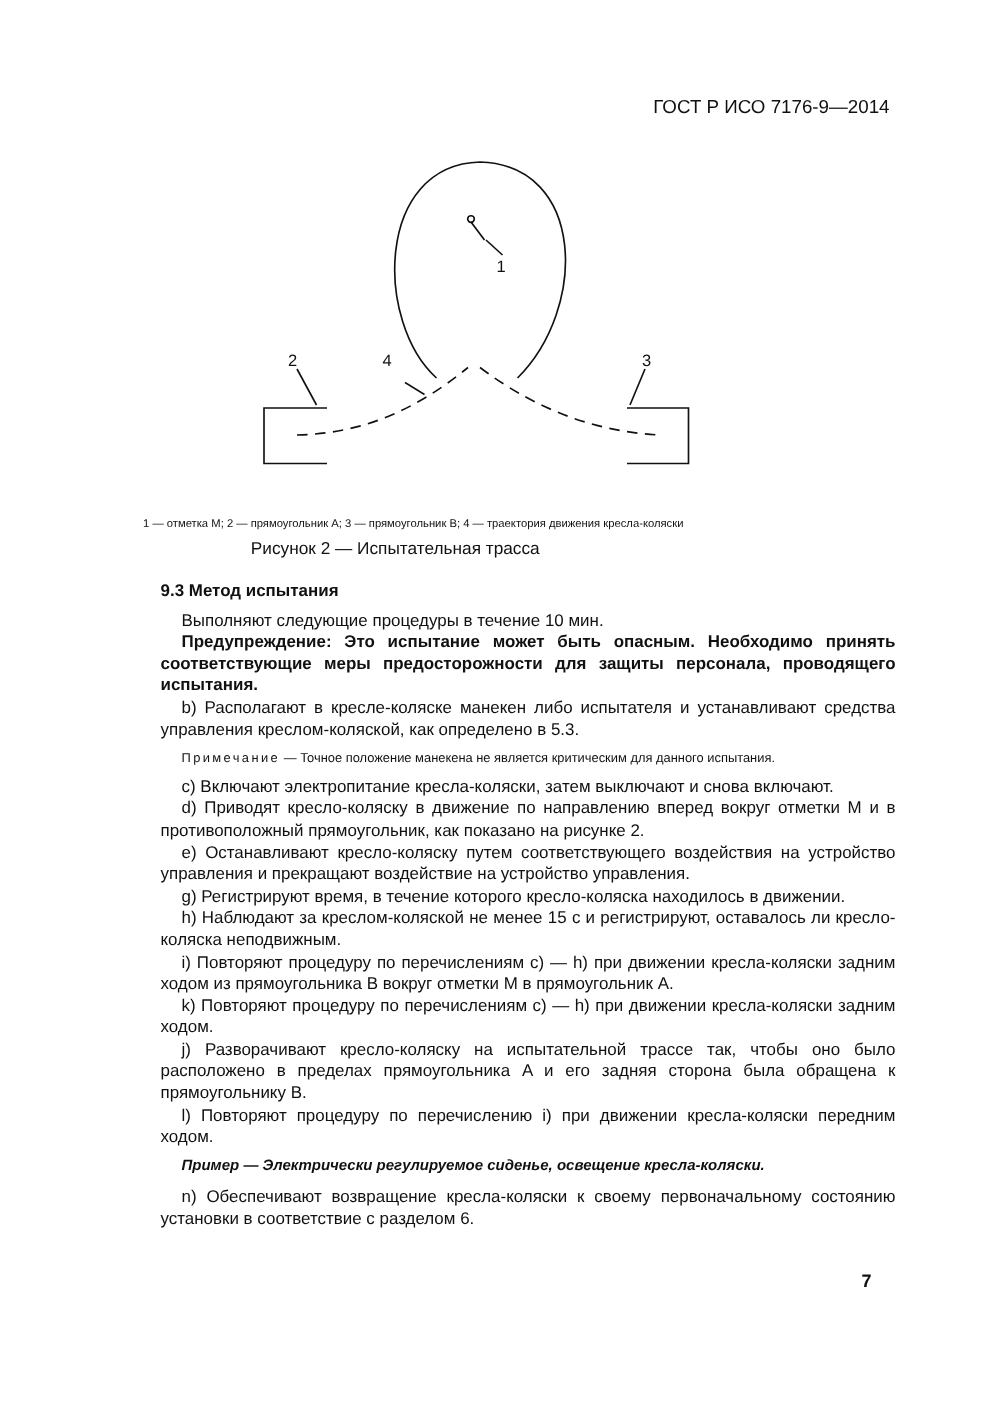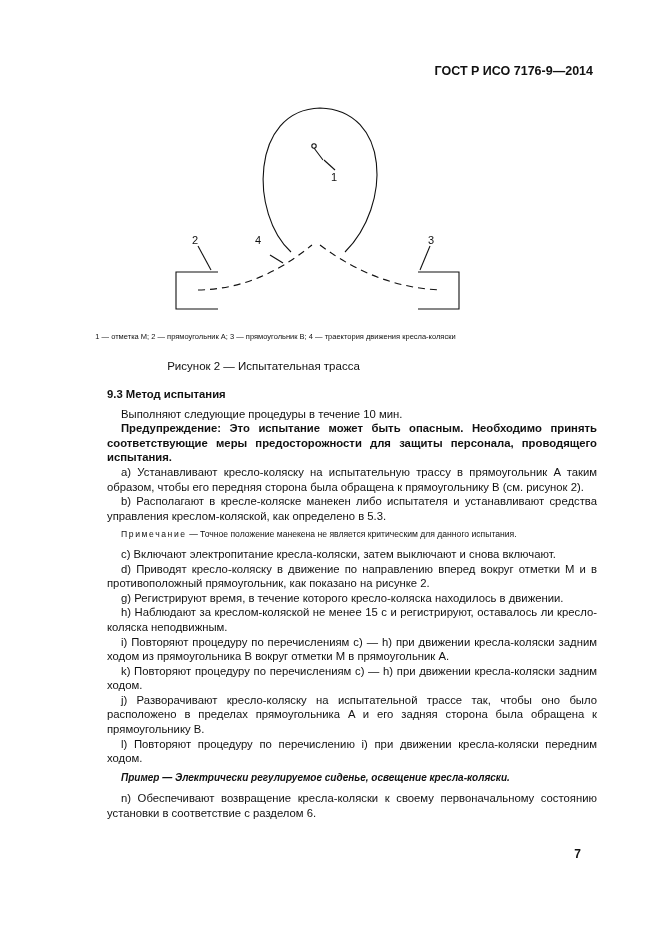--- a/index.html
+++ b/index.html
@@ -1,20 +1,20 @@
 <!DOCTYPE html>
 <html><head>
 <meta charset="utf-8">
 <style>
   html, body { margin:0; padding:0; background:#ffffff; }
   body { width:661px; height:936px; position:relative; overflow:hidden;
          font-family:"Liberation Sans", sans-serif; color:#111; }
-  .hdr { position:absolute; top:64px; right:68px; font-weight:bold; font-size:12.5px; }
+  .hdr { position:absolute; top:64px; right:68px; font-weight:normal; font-size:12.5px; }
   .fig { position:absolute; left:0; top:0; width:661px; height:340px; }
-  .legend { position:absolute; top:332px; left:0; width:551px; text-align:center; font-size:7.5px; }
+  .legend { position:absolute; top:344px; left:0; width:551px; text-align:center; font-size:7.5px; }
   .caption { position:absolute; top:360px; left:0; width:527px; text-align:center; font-size:11.5px; }
   .body { position:absolute; top:387px; left:107px; width:490px; font-size:11.3px; line-height:14.6px; }
   .body p { margin:0; text-align:justify; }
   .ind { text-indent:14px; }
   .sec { font-weight:bold; margin-bottom:5px !important; }
   .warn { font-weight:bold; }
   .note { font-size:8.6px; margin:4px 0 5px !important; }
   .spaced { letter-spacing:1.6px; }
   .example { font-size:10px; font-weight:bold; font-style:italic; margin:5px 0 6px !important; }
   .pagenum { position:absolute; top:847px; right:80px; font-weight:bold; font-size:12px; }
@@ -50,25 +50,25 @@
   <text x="255" y="244" font-size="11" fill="#111" font-family="Liberation Sans, sans-serif">4</text>
 </svg>
 
 <div class="legend">1 — отметка M; 2 — прямоугольник A; 3 — прямоугольник B; 4 — траектория движения кресла-коляски</div>
 <div class="caption">Рисунок 2 — Испытательная трасса</div>
 
 <div class="body">
   <p class="sec">9.3 Метод испытания</p>
   <p class="ind">Выполняют следующие процедуры в течение 10 мин.</p>
   <p class="ind warn">Предупреждение: Это испытание может быть опасным. Необходимо принять соответствующие меры предосторожности для защиты персонала, проводящего испытания.</p>
-  <p class="ind">a) Устанавливают кресло-коляску на испытательную трассу в прямоугольник A таким образом, чтобы его передняя сторона была обращена к прямоугольнику B (см. рисунок 2).</p>
   <p class="ind">b) Располагают в кресле-коляске манекен либо испытателя и устанавливают средства управления креслом-коляской, как определено в 5.3.</p>
   <p class="ind note"><span class="spaced">Примечание</span><span> — Точное положение манекена не является критическим для данного испытания.</span></p>
   <p class="ind">c) Включают электропитание кресла-коляски, затем выключают и снова включают.</p>
   <p class="ind">d) Приводят кресло-коляску в движение по направлению вперед вокруг отметки M и в противоположный прямоугольник, как показано на рисунке 2.</p>
+  <p class="ind">e) Останавливают кресло-коляску путем соответствующего воздействия на устройство управления и прекращают воздействие на устройство управления.</p>
   <p class="ind">g) Регистрируют время, в течение которого кресло-коляска находилось в движении.</p>
   <p class="ind">h) Наблюдают за креслом-коляской не менее 15 с и регистрируют, оставалось ли кресло-коляска неподвижным.</p>
   <p class="ind">i) Повторяют процедуру по перечислениям c) — h) при движении кресла-коляски задним ходом из прямоугольника B вокруг отметки M в прямоугольник A.</p>
   <p class="ind">k) Повторяют процедуру по перечислениям c) — h) при движении кресла-коляски задним ходом.</p>
   <p class="ind">j) Разворачивают кресло-коляску на испытательной трассе так, чтобы оно было расположено в пределах прямоугольника A и его задняя сторона была обращена к прямоугольнику B.</p>
   <p class="ind">l) Повторяют процедуру по перечислению i) при движении кресла-коляски передним ходом.</p>
   <p class="ind example">Пример — Электрически регулируемое сиденье, освещение кресла-коляски.</p>
   <p class="ind">n) Обеспечивают возвращение кресла-коляски к своему первоначальному состоянию установки в соответствие с разделом 6.</p>
 </div>
 

